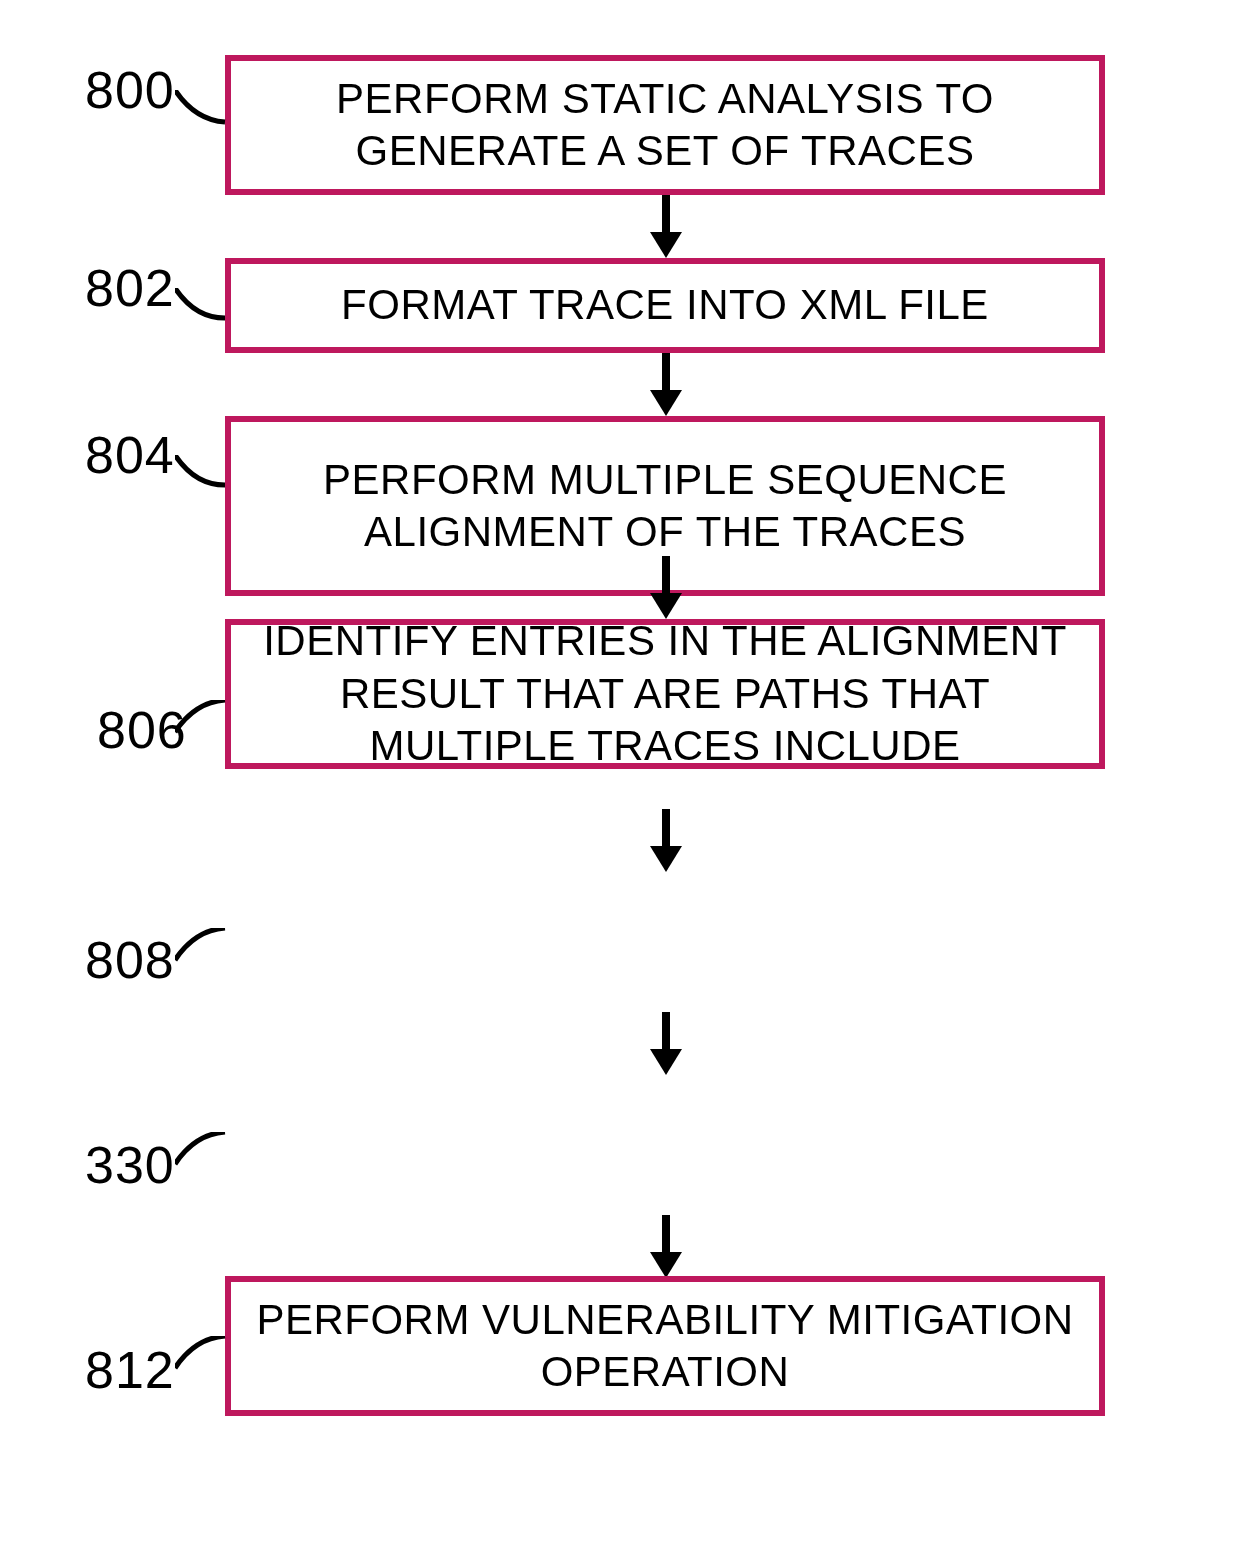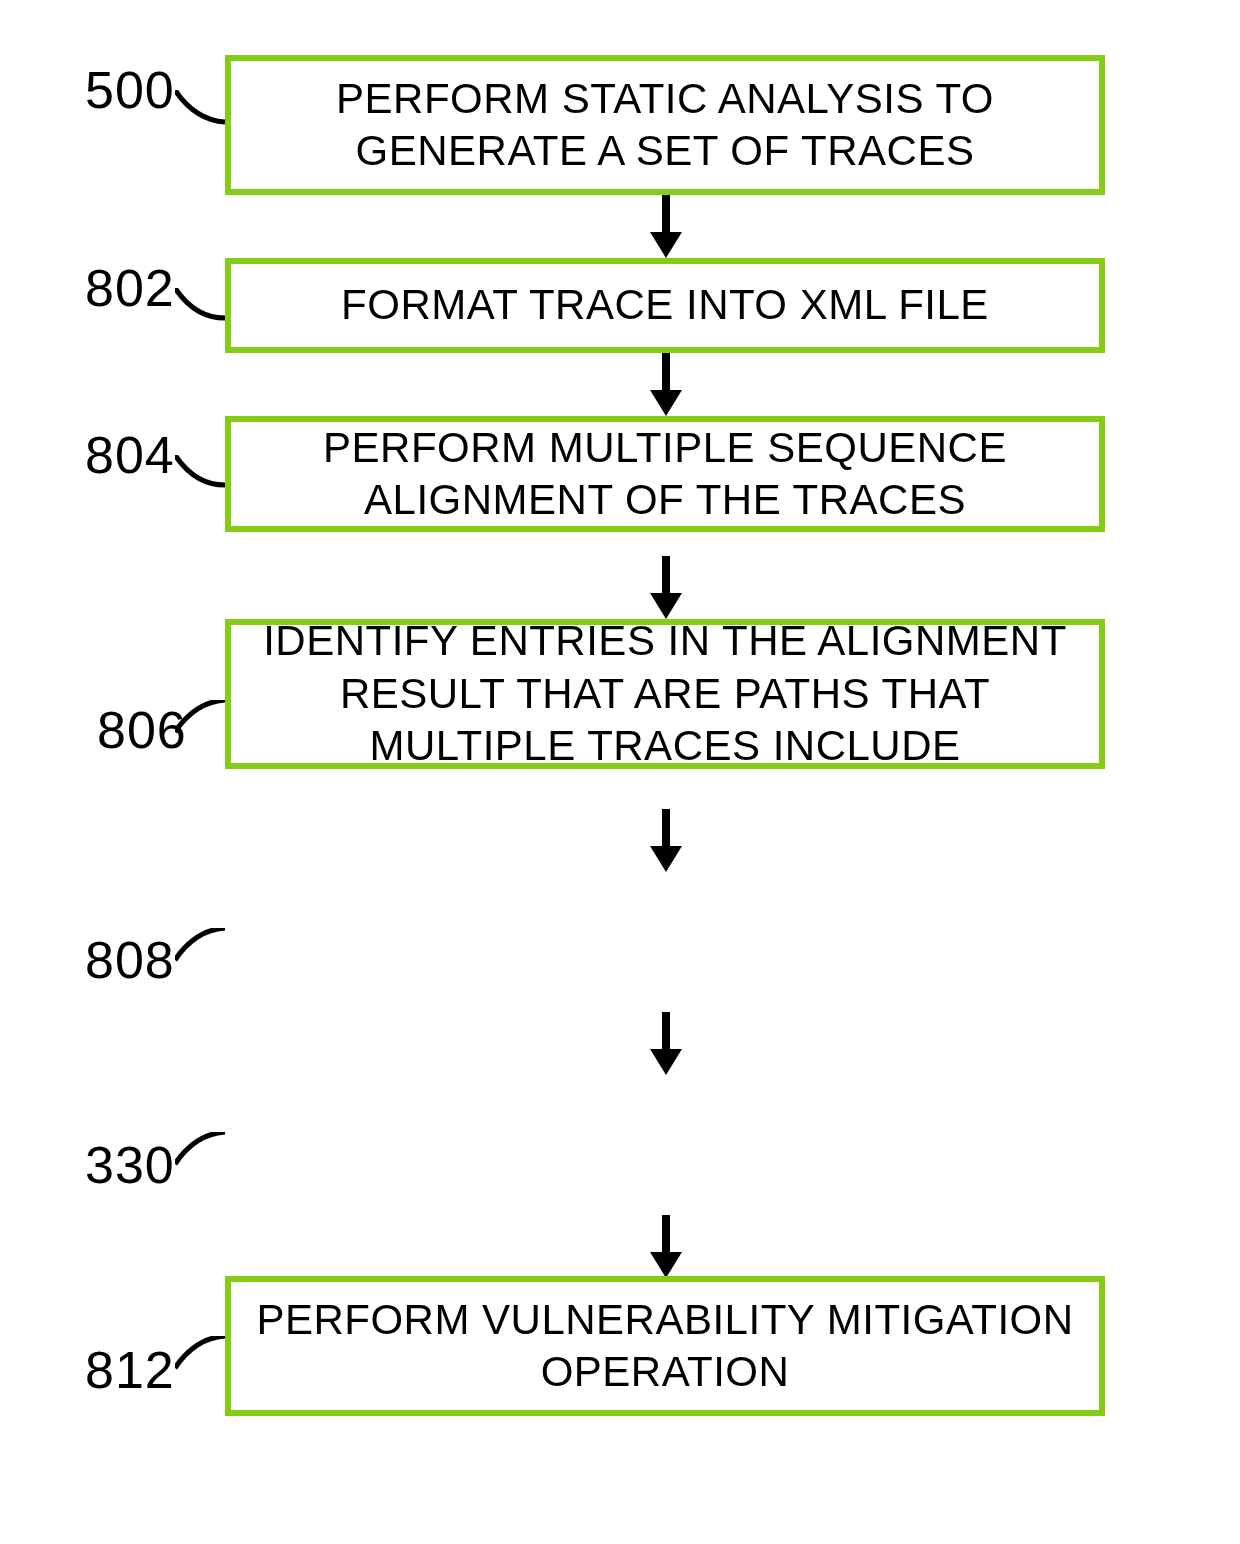--- a/index.html
+++ b/index.html
@@ -11,21 +11,21 @@
     height: 1544px;
     font-family: Arial, Helvetica, sans-serif;
   }
   .canvas {
     position: relative;
     width: 1240px;
     height: 1544px;
   }
   .step-box {
     position: absolute;
-    border: 6px solid #84cc16;
+    border: 6px solid #be185d;
     background: #fff;
     display: flex;
     align-items: center;
     justify-content: center;
     text-align: center;
     font-size: 42px;
     font-weight: 400;
     line-height: 1.25;
     letter-spacing: 0.5px;
     padding: 8px 20px;
@@ -51,38 +51,38 @@
     border-right: 16px solid transparent;
     border-top: 26px solid #000;
   }
 </style>
 </head>
 <body>
 
 <div class="canvas">
 
   <div class="step-box" style="left:225px; top:55px; width:880px; height:140px;">PERFORM STATIC ANALYSIS TO GENERATE A SET OF TRACES</div>
-  <div class="ref-label" style="left:85px; top:60px;">500</div>
+  <div class="ref-label" style="left:85px; top:60px;">800</div>
   <svg class="leader-curve" style="left:175px; top:90px; width:60px; height:40px;">
     <path d="M0 0 Q20 30 50 32" stroke="#000" stroke-width="5" fill="none"></path>
   </svg>
 
   <div class="arrow-shaft" style="left:662px; top:195px; width:8px; height:42px;"></div>
   <div class="arrow-head" style="left:650px; top:232px;"></div>
 
   <div class="step-box" style="left:225px; top:258px; width:880px; height:95px;text-align:right;">FORMAT TRACE INTO XML FILE</div>
   <div class="ref-label" style="left:85px; top:258px;">802</div>
   <svg class="leader-curve" style="left:175px; top:288px; width:60px; height:40px;">
     <path d="M0 0 Q20 30 50 30" stroke="#000" stroke-width="5" fill="none"></path>
   </svg>
 
   <div class="arrow-shaft" style="left:662px; top:353px; width:8px; height:42px;"></div>
   <div class="arrow-head" style="left:650px; top:390px;"></div>
 
-  <div class="step-box" style="left:225px; top:416px; width:880px; height:116px;">PERFORM MULTIPLE SEQUENCE ALIGNMENT OF THE TRACES</div>
+  <div class="step-box" style="left:225px; top:416px; width:880px; height:180px;">PERFORM MULTIPLE SEQUENCE ALIGNMENT OF THE TRACES</div>
   <div class="ref-label" style="left:85px; top:425px;">804</div>
   <svg class="leader-curve" style="left:175px; top:455px; width:60px; height:40px;">
     <path d="M0 0 Q20 30 50 30" stroke="#000" stroke-width="5" fill="none"></path>
   </svg>
 
   <div class="arrow-shaft" style="left:662px; top:556px; width:8px; height:42px;"></div>
   <div class="arrow-head" style="left:650px; top:593px;"></div>
 
   <div class="step-box" style="left:225px; top:619px; width:880px; height:150px;">IDENTIFY ENTRIES IN THE ALIGNMENT RESULT THAT ARE PATHS THAT MULTIPLE TRACES INCLUDE</div>
   <div class="ref-label" style="left:85px; top:700px;margin-left:12px;">806</div>

